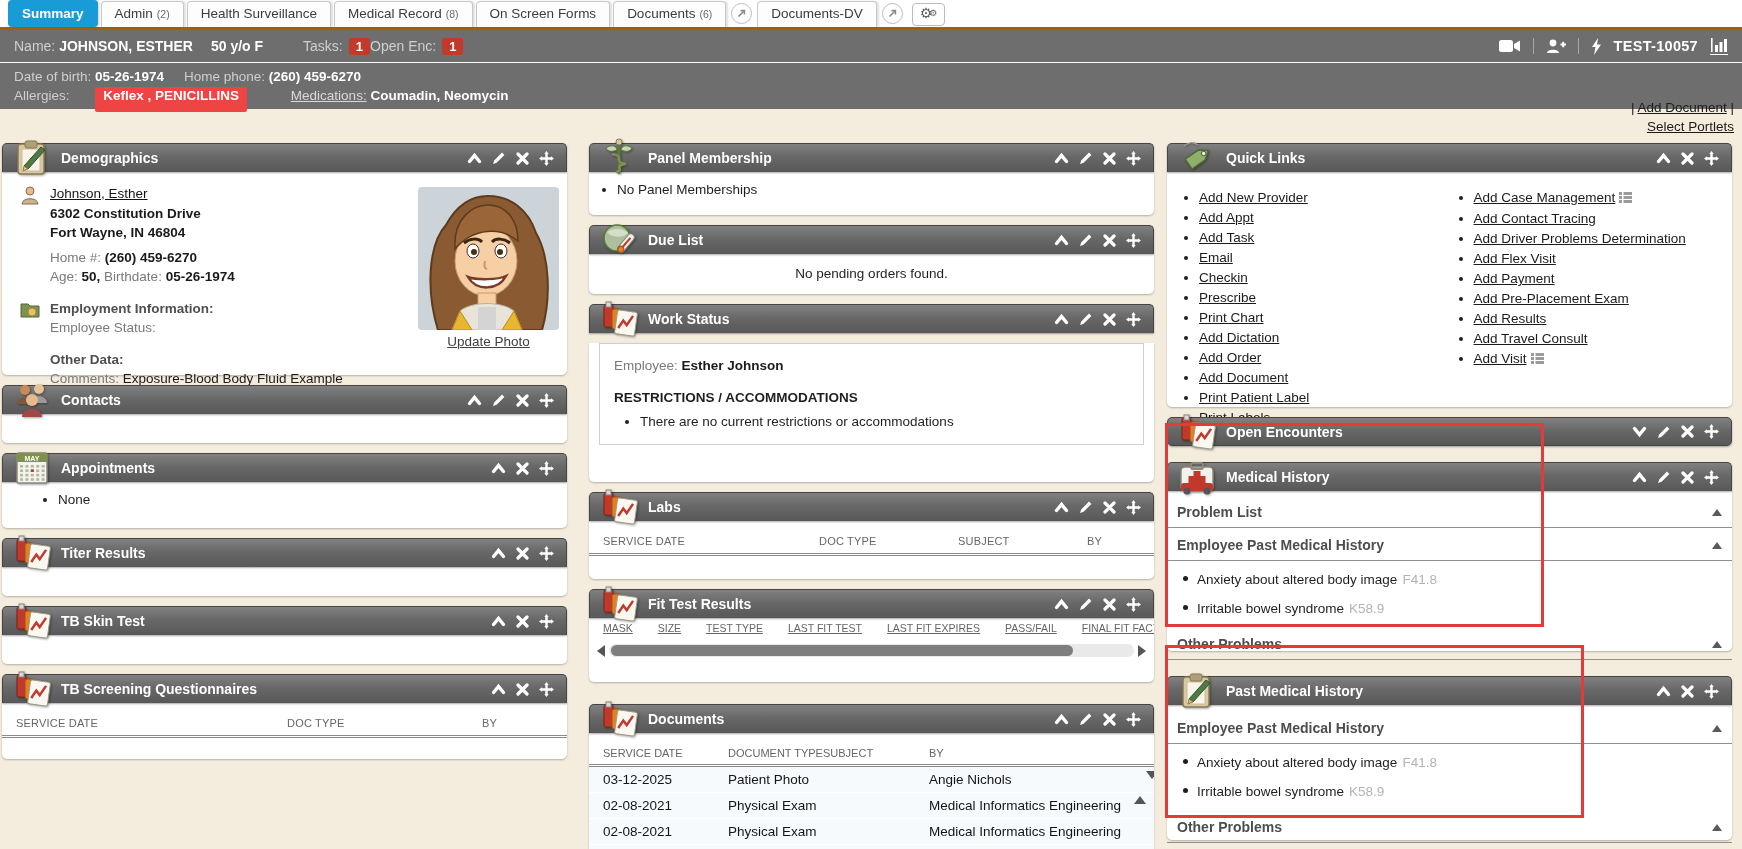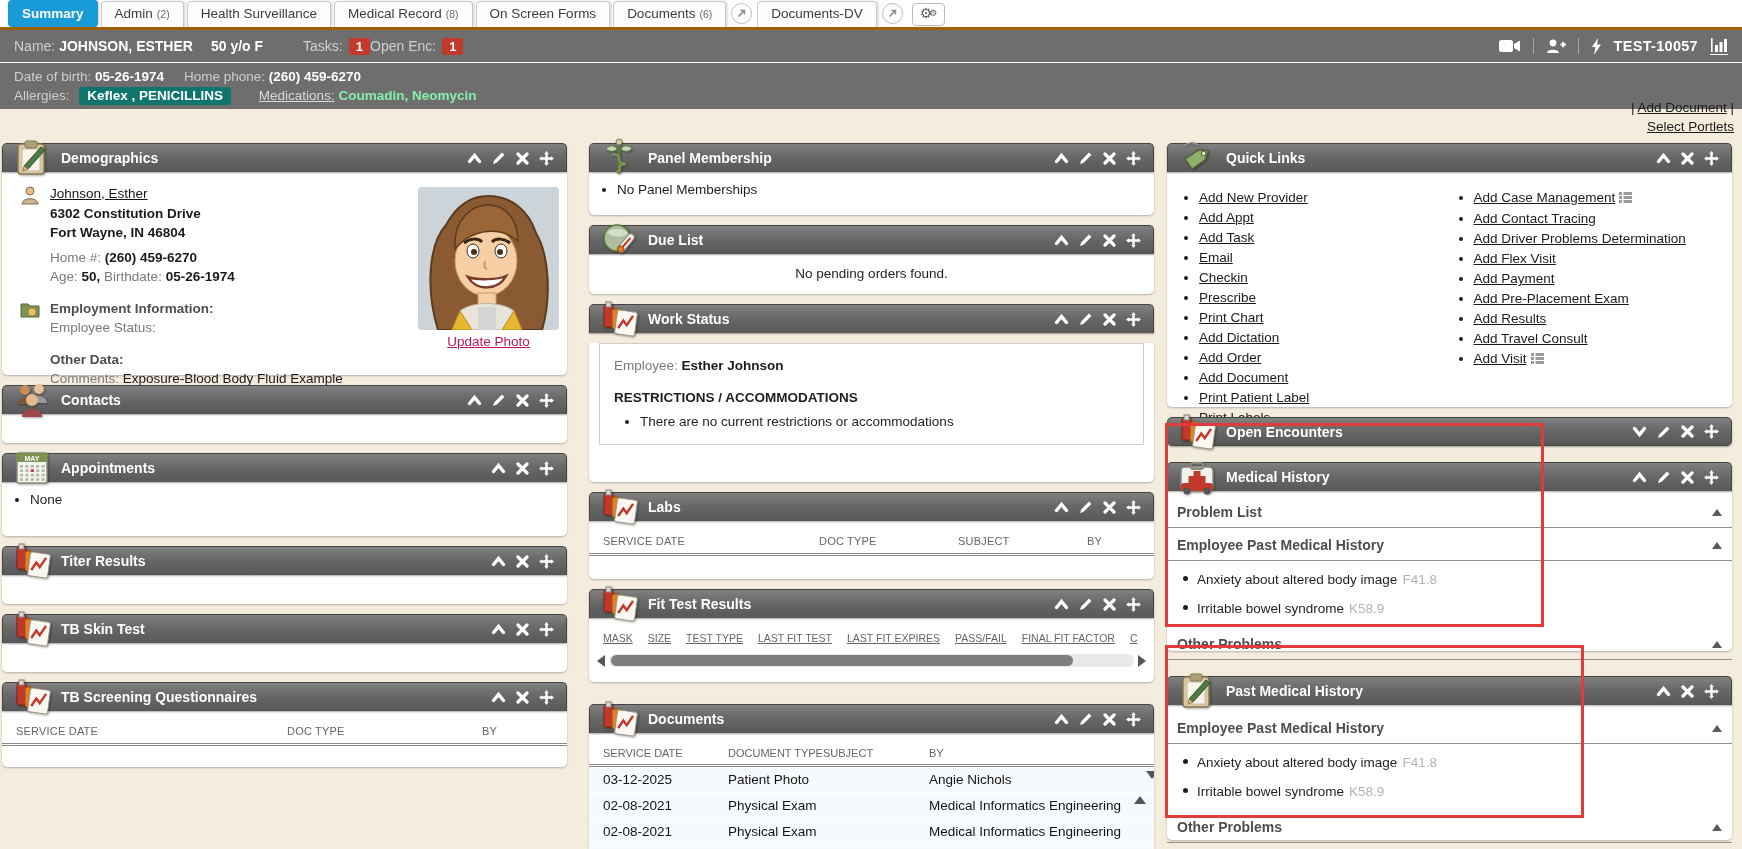--- a/index.html
+++ b/index.html
@@ -14,22 +14,22 @@
   .popout{width:19px;height:19px;border:1px solid #bcbcbc;border-radius:50%;background:#fff;display:inline-flex;align-items:center;justify-content:center;margin:0 5px 3px 2px;align-self:center;cursor:pointer;}
   .gearbtn{border:1px solid #bcbcbc;border-radius:4px;background:#fff;padding:1px 7px 3px 7px;margin-left:4px;align-self:center;margin-bottom:2px;font-size:14px;color:#5f5f5f;cursor:pointer;line-height:17px;}
   .gearbtn .g2{font-size:9px;vertical-align:top;margin-left:-3px;}
 
   
   .pbar1{height:33px;background:#6e6e6e;display:flex;align-items:center;padding:0 14px;box-sizing:border-box;color:#fff;font-size:14px;border-bottom:1px solid #fdfdfd;}
   .pbar2{height:46px;background:#6e6e6e;padding:4px 14px 0 14px;box-sizing:border-box;color:#fff;font-size:13.5px;line-height:19px;}
   .lbl{color:#cfcfcf;font-weight:normal;}
   .val{color:#ffffff;font-weight:bold;}
   .badge{background:#c23b2a;color:#fff;font-weight:bold;padding:1px 7px;border-radius:2px;margin-left:6px;font-size:13px;}
-  .allergy-badge{background:#0f766e;color:#fff;font-weight:bold;padding:1px 8px 2px 8px;border-radius:2px;margin:0 6px;}
-  .meds{color:#86efac;font-weight:bold;}
+  .allergy-badge{background:#ef4444;color:#fff;font-weight:bold;padding:1px 8px 9px 8px;border-radius:2px;margin:0 22px;}
+  .meds{color:#ffffff;font-weight:bold;}
   .medlbl{color:#d9d9d9;text-decoration:underline;margin-left:18px;}
   .hdr-icons{margin-left:auto;display:flex;align-items:center;gap:12px;}
   .hdr-sep{width:1px;height:16px;background:#a5a5a5;}
   .hdr-ic{display:inline-flex;cursor:pointer;}
   .pid{font-weight:bold;font-size:14.5px;letter-spacing:.3px;}
 
   
   .toplinks{position:absolute;right:8px;top:98px;text-align:right;font-size:13.5px;color:#1b1b1b;line-height:19px;z-index:5;}
   .toplinks a{color:#1b1b1b;text-decoration:underline;cursor:pointer;}
 
@@ -51,21 +51,21 @@
   ul.blist li{margin:2px 0;}
 
   
   .tgrid{display:grid;font-size:11px;color:#666;padding:14px 14px 6px 14px;letter-spacing:.2px;border-bottom:3px double #8a8a8a;margin:0 0 0 0;}
   .labs-grid{grid-template-columns:216px 139px 129px auto;}
   .tbs-grid{grid-template-columns:271px 195px auto;}
   .doc-hgrid{display:grid;grid-template-columns:125px 95px 106px auto;font-size:11px;color:#666;padding:14px 30px 5px 14px;border-bottom:3px double #8a8a8a;}
   .docrow{display:grid;grid-template-columns:125px 95px 106px auto;font-size:13.5px;color:#141414;padding:4px 30px 4px 14px;background:#f7fafd;border-bottom:1px solid #fff;line-height:17px;}
 
   
-  .fitheads{display:flex;gap:15px;padding:14px 14px 4px 14px;font-size:10.5px;color:#666;white-space:nowrap;overflow:hidden;}
+  .fitheads{display:flex;gap:25px;padding:4px 14px 4px 14px;font-size:10.5px;color:#666;white-space:nowrap;overflow:hidden;}
   .fitheads span{text-decoration:underline;cursor:pointer;}
   .hscroll{display:flex;align-items:center;gap:4px;padding:6px 8px 8px 8px;}
   .arr-l{width:0;height:0;border-top:6px solid transparent;border-bottom:6px solid transparent;border-right:8px solid #555;cursor:pointer;}
   .arr-r{width:0;height:0;border-top:6px solid transparent;border-bottom:6px solid transparent;border-left:8px solid #555;cursor:pointer;}
   .htrack{flex:1;height:13px;background:#e9e9e9;border-radius:7px;position:relative;}
   .hthumb{position:absolute;left:2px;top:1px;height:11px;width:88%;background:#7e7e7e;border-radius:6px;cursor:grab;}
 
   
   .vscroll{position:absolute;right:5px;top:46px;width:15px;height:108px;}
   .arr-u{width:0;height:0;border-left:6px solid transparent;border-right:6px solid transparent;border-bottom:8px solid #555;margin:0 auto;cursor:pointer;}
@@ -75,21 +75,21 @@
   
   .demo-body{padding:12px 14px;height:203px;}
   .demo-row{position:relative;padding-left:34px;line-height:19px;font-size:13.5px;color:#1f1f1f;}
   .demo-ic{position:absolute;left:4px;top:1px;}
   .demo-name{color:#141414;text-decoration:underline;cursor:pointer;}
   .demo-b{font-weight:bold;color:#1a1a1a;}
   .demo-l{color:#7a7a7a;}
   .demo-title{font-weight:bold;color:#4f4f4f;}
   .photo-wrap{position:absolute;right:8px;top:15px;width:141px;text-align:center;}
   .photo{width:141px;height:143px;border-radius:4px;overflow:hidden;display:block;}
-  .updatephoto{font-size:13.5px;color:#be185d;text-decoration:underline;cursor:pointer;display:inline-block;margin-top:4px;}
+  .updatephoto{font-size:13.5px;color:#404040;text-decoration:underline;cursor:pointer;display:inline-block;margin-top:4px;}
 
   
   .ws-box{margin:10px;border:1px solid #cfcfcf;padding:12px 14px;font-size:13.5px;color:#1f1f1f;line-height:20px;}
   .ws-caps{font-weight:bold;margin-top:12px;}
   .ws-box ul{margin:4px 0 0 0;padding-left:26px;}
 
   
   .centered-note{text-align:center;font-size:13.5px;color:#1f1f1f;padding:12px 0;}
 
   
@@ -393,21 +393,21 @@
               <svg width="15" height="15" viewBox="0 0 15 15">
                 <path d="M7.5 2 L7.5 13 M2 7.5 L13 7.5" stroke="#fff" stroke-width="2.4"></path>
                 <polygon points="7.5,0 5.3,3 9.7,3" fill="#fff"></polygon>
                 <polygon points="7.5,15 5.3,12 9.7,12" fill="#fff"></polygon>
                 <polygon points="0,7.5 3,5.3 3,9.7" fill="#fff"></polygon>
                 <polygon points="15,7.5 12,5.3 12,9.7" fill="#fff"></polygon>
               </svg>
             </span>
           </span>
         </div>
-    <div class="pbody" style="height:54px;">
+    <div class="pbody" style="height:46px;padding-left:28px;">
           <ul class="blist">
             <li>None</li>
           </ul>
         </div>
   </div>
 
   <div class="portlet has-body">
     <div class="phead">
           <span class="picon"><svg width="42" height="42" viewBox="0 0 42 42">
               <rect x="6" y="8" width="9" height="22" rx="2" fill="#c0392b" stroke="#7e2418"></rect>

